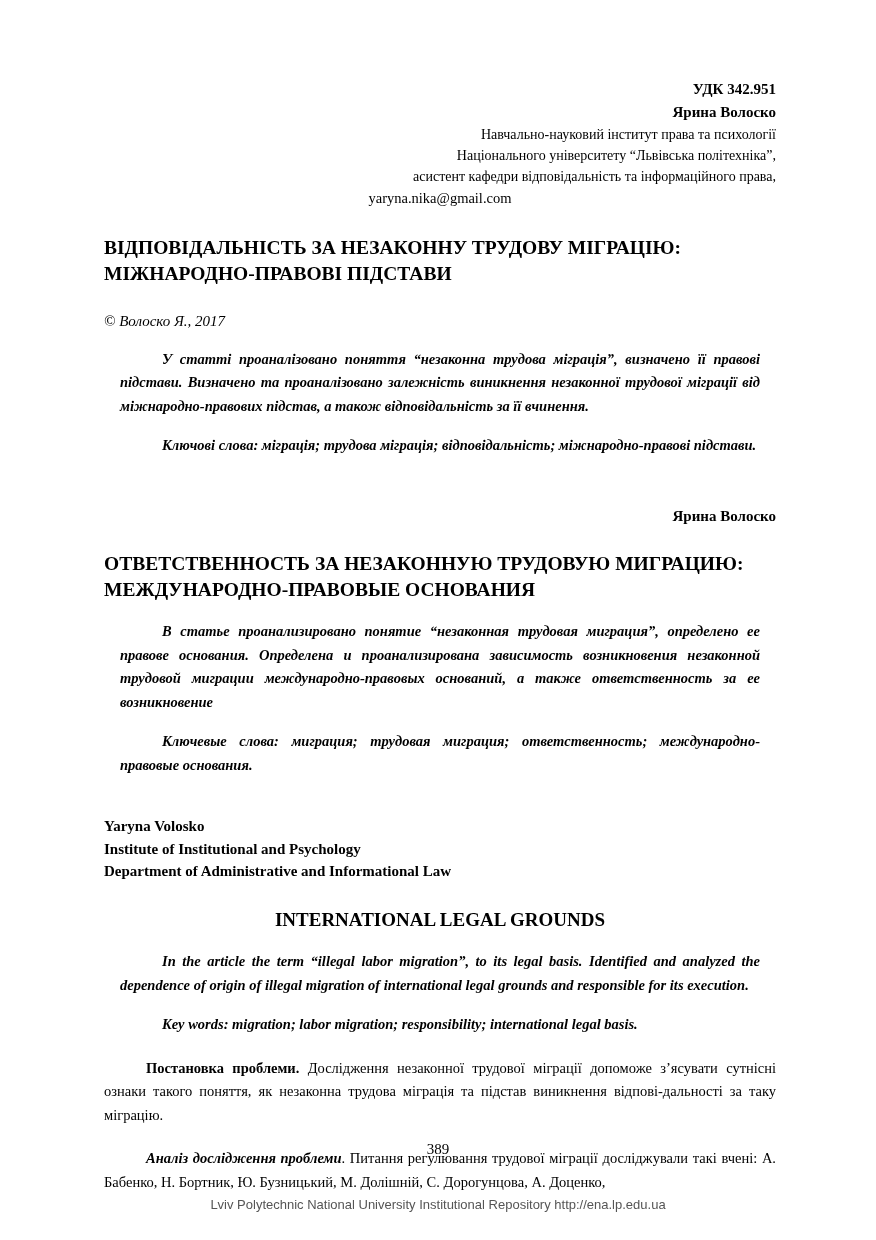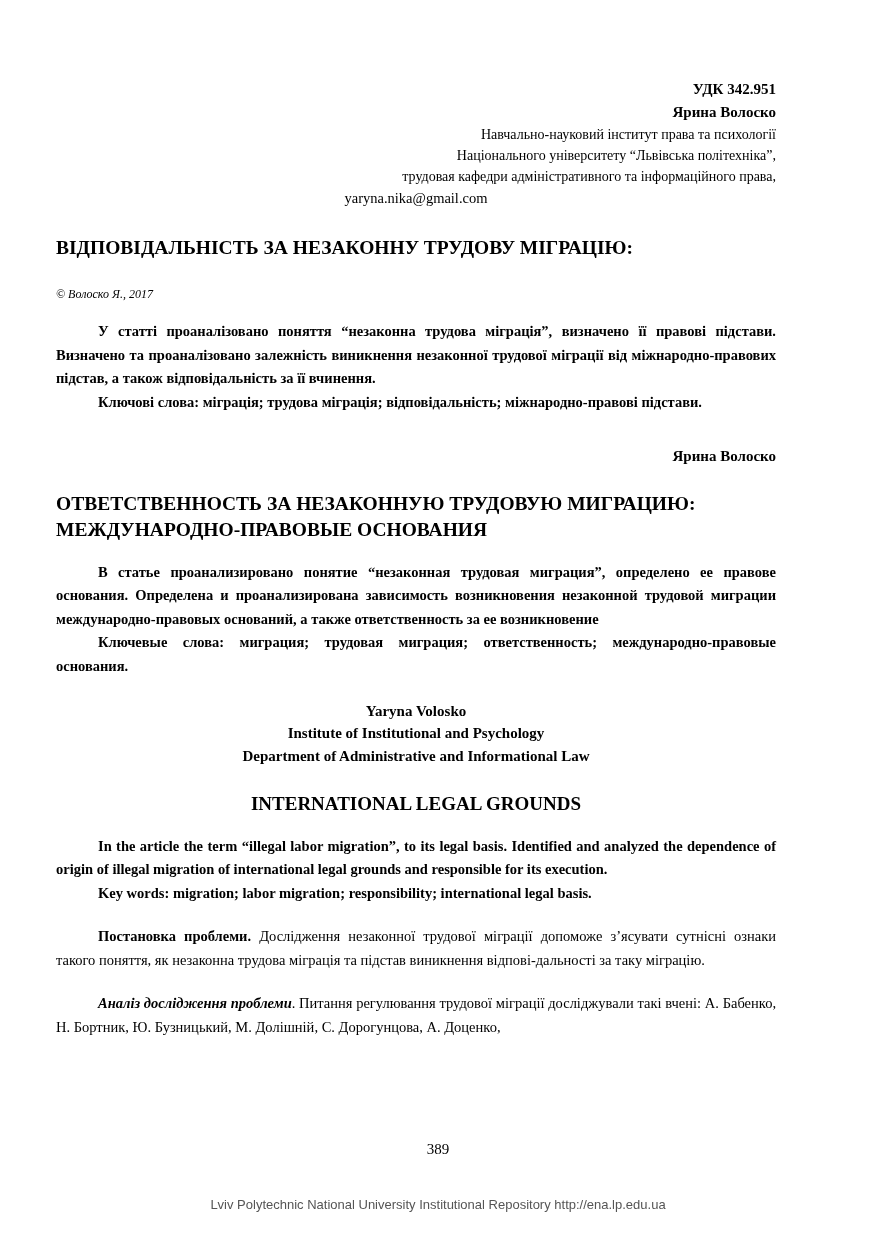--- a/index.html
+++ b/index.html
@@ -13,21 +13,21 @@
     font-family: "Liberation Serif", serif;
     color: #000000;
     position: relative;
     overflow: hidden;
   }
   .page {
     position: relative;
     width: 876px;
     height: 1240px;
     box-sizing: border-box;
-    padding: 78px 100px 0 56px;
+    padding: 78px 100px 0 104px;
   }
   .right-block {
     text-align: right;
     font-size: 14.5px;
     line-height: 1.52;
   }
   .udk {
     font-weight: bold;
     font-size: 15px;
   }
@@ -45,44 +45,45 @@
   .title {
     text-align: left;
     font-weight: bold;
     font-size: 19.5px;
     line-height: 1.32;
     margin-top: 26px;
     margin-bottom: 0;
   }
   .copyright {
     font-style: italic;
-    font-size: 12px;
+    font-size: 15px;
     margin-top: 26px;
   }
   .abstract {
     text-align: justify;
     font-weight: bold;
     font-size: 14.5px;
     line-height: 1.62;
     margin-top: 18px;
   }
   .abstract p {
-    margin: 0;
+    margin: 16px;
     text-indent: 42px;
+    font-style: italic;
   }
   .spacer-lg { height: 34px; }
   .spacer-md { height: 22px; }
 
   .author-right {
     text-align: right;
     font-weight: bold;
     font-size: 15px;
   }
   .en-affil {
-    text-align: center;
+    text-align: left;
     font-size: 15px;
     line-height: 1.5;
     font-weight: bold;
   }
   .en-affil .nm { font-weight: bold; }
   .en-affil .ln { font-weight: bold; }
 
   .title-en {
     text-align: center;
     font-weight: bold;
@@ -129,26 +130,27 @@
 </head>
 <body>
 
 <div class="page">
 
   <div class="right-block">
     <div class="udk">УДК 342.951</div>
     <div class="author-name">Ярина Волоско</div>
     <div class="affil">Навчально-науковий інститут права та психології</div>
     <div class="affil">Національного університету “Львівська політехніка”,</div>
-    <div class="affil">трудовая кафедри адміністративного та інформаційного права,</div>
+    <div class="affil">асистент кафедри відповідальність та інформаційного права,</div>
     <div class="email">yaryna.nika@gmail.com</div>
   </div>
 
   <div class="title">
     <div>ВІДПОВІДАЛЬНІСТЬ ЗА НЕЗАКОННУ ТРУДОВУ МІГРАЦІЮ:</div>
+    <div>МІЖНАРОДНО-ПРАВОВІ ПІДСТАВИ</div>
   </div>
 
   <div class="copyright">© Волоско Я., 2017</div>
 
   <div class="abstract">
     <p>У статті проаналізовано поняття “незаконна трудова міграція”, визначено її правові підстави. Визначено та проаналізовано залежність виникнення незаконної трудової міграції від міжнародно-правових підстав, а також відповідальність за її вчинення.</p>
     <p>Ключові слова: міграція; трудова міграція; відповідальність; міжнародно-правові підстави.</p>
   </div>
 
   <div class="spacer-lg"></div>

